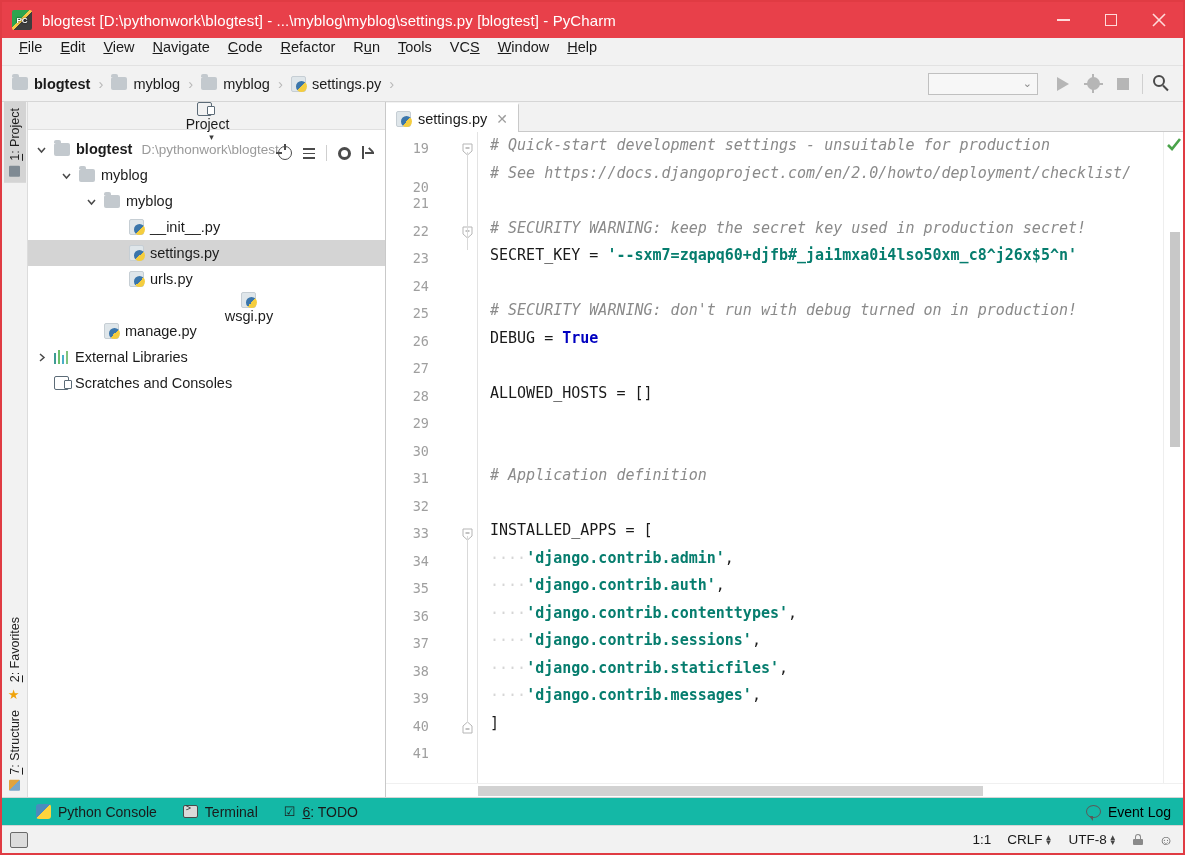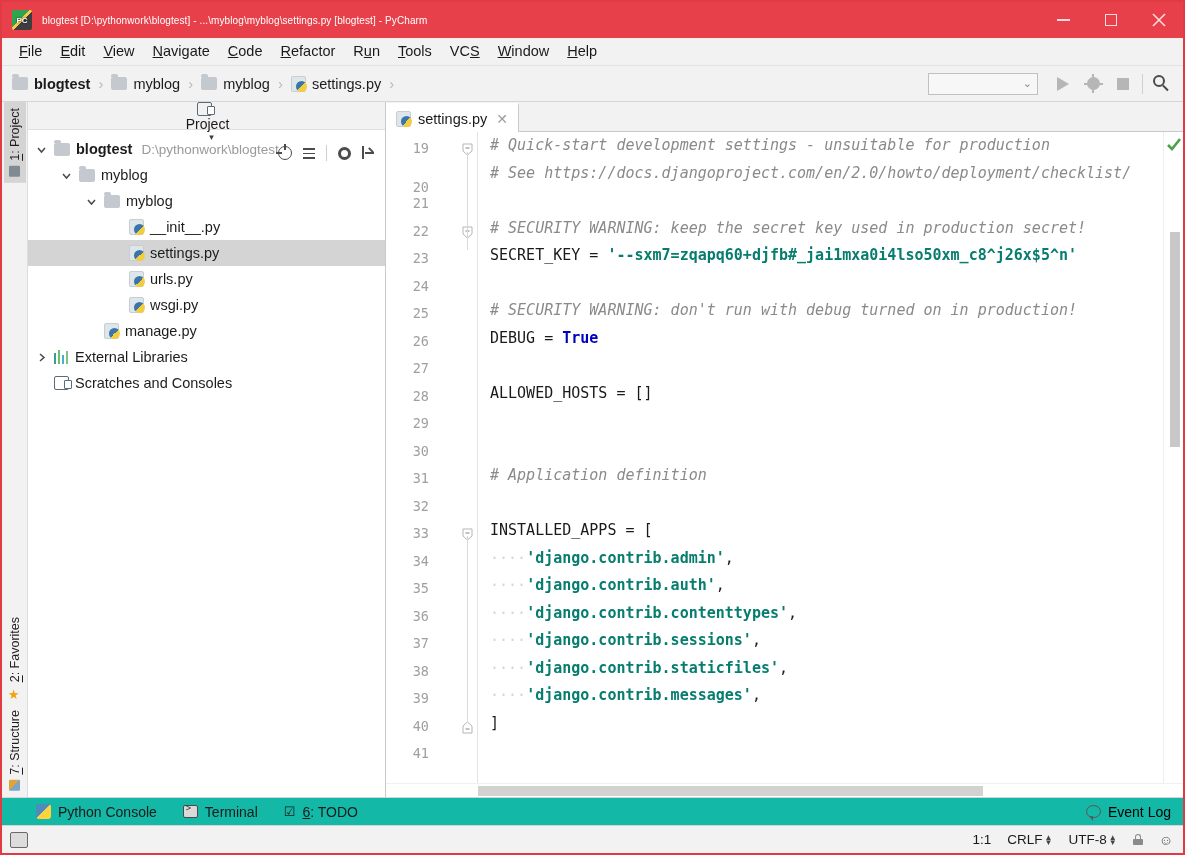--- a/index.html
+++ b/index.html
@@ -30,36 +30,36 @@
     background: linear-gradient(135deg,#2ea44f 0%,#2ea44f 45%,#f7c948 45%,#f7c948 55%,#3d3d3d 55%);
     border-radius: 2px; position: relative; flex: none;
   }
   .titlebar .tb-icon::after {
     content: "PC"; position: absolute; inset: 0;
     font-size: 8px; font-weight: bold; color: #fff;
     display: flex; align-items: center; justify-content: center;
     text-shadow: 0 0 2px #000;
   }
   .titlebar .tb-title {
-    font-size: 10px; letter-spacing: .1px; white-space: nowrap;
+    font-size: 15px; letter-spacing: .1px; white-space: nowrap;
   }
   .win-controls { margin-left: auto; display: flex; height: 100%; }
   .win-btn {
     width: 48px; height: 100%;
     display: flex; align-items: center; justify-content: center;
     color: #ffe9ea; font-size: 15px;
   }
   .win-min i { display:block; width:13px; height:1.5px; background:#ffdada; }
   .win-max i { display:block; width:12px; height:12px; border:1.5px solid #ffdada; }
   .win-close svg { display:block; }
 
   
   .menubar {
     height: 20px; min-height: 28px; background: #F2F2F2;
-    display: flex; align-items: center; padding-left: 8px;
+    display: flex; align-items: flex-start; padding-left: 8px;
     border-bottom: 1px solid #e2e2e2;
   }
   .menu-item {
     font-size: 14.5px; color: #1a1a1a; padding: 2px 9px;
     white-space: nowrap; line-height: 1;
   }
   .menu-item u { text-decoration: underline; }
 
   
   .navbar {
@@ -470,21 +470,21 @@
           <div class="trow selected" style="padding-left: 79px;">
             <span class="twist"></span>
             <span class="py-ico" style="margin-left: 4px;"></span>
             <span class="tlabel">settings.py</span>
           </div>
           <div class="trow" style="padding-left: 79px;">
             <span class="twist"></span>
             <span class="py-ico" style="margin-left: 4px;"></span>
             <span class="tlabel">urls.py</span>
           </div>
-          <div class="trow" style="padding-left: 79px;">
+          <div class="trow" style="padding-left: 79px; flex-direction: column;">
             <span class="twist"></span>
             <span class="py-ico" style="margin-left: 4px;"></span>
             <span class="tlabel">wsgi.py</span>
           </div>
           <div class="trow" style="padding-left: 54px;">
             <span class="twist"></span>
             <span class="py-ico" style="margin-left: 4px;"></span>
             <span class="tlabel">manage.py</span>
           </div>
           <div class="trow" style="padding-left: 4px;">

